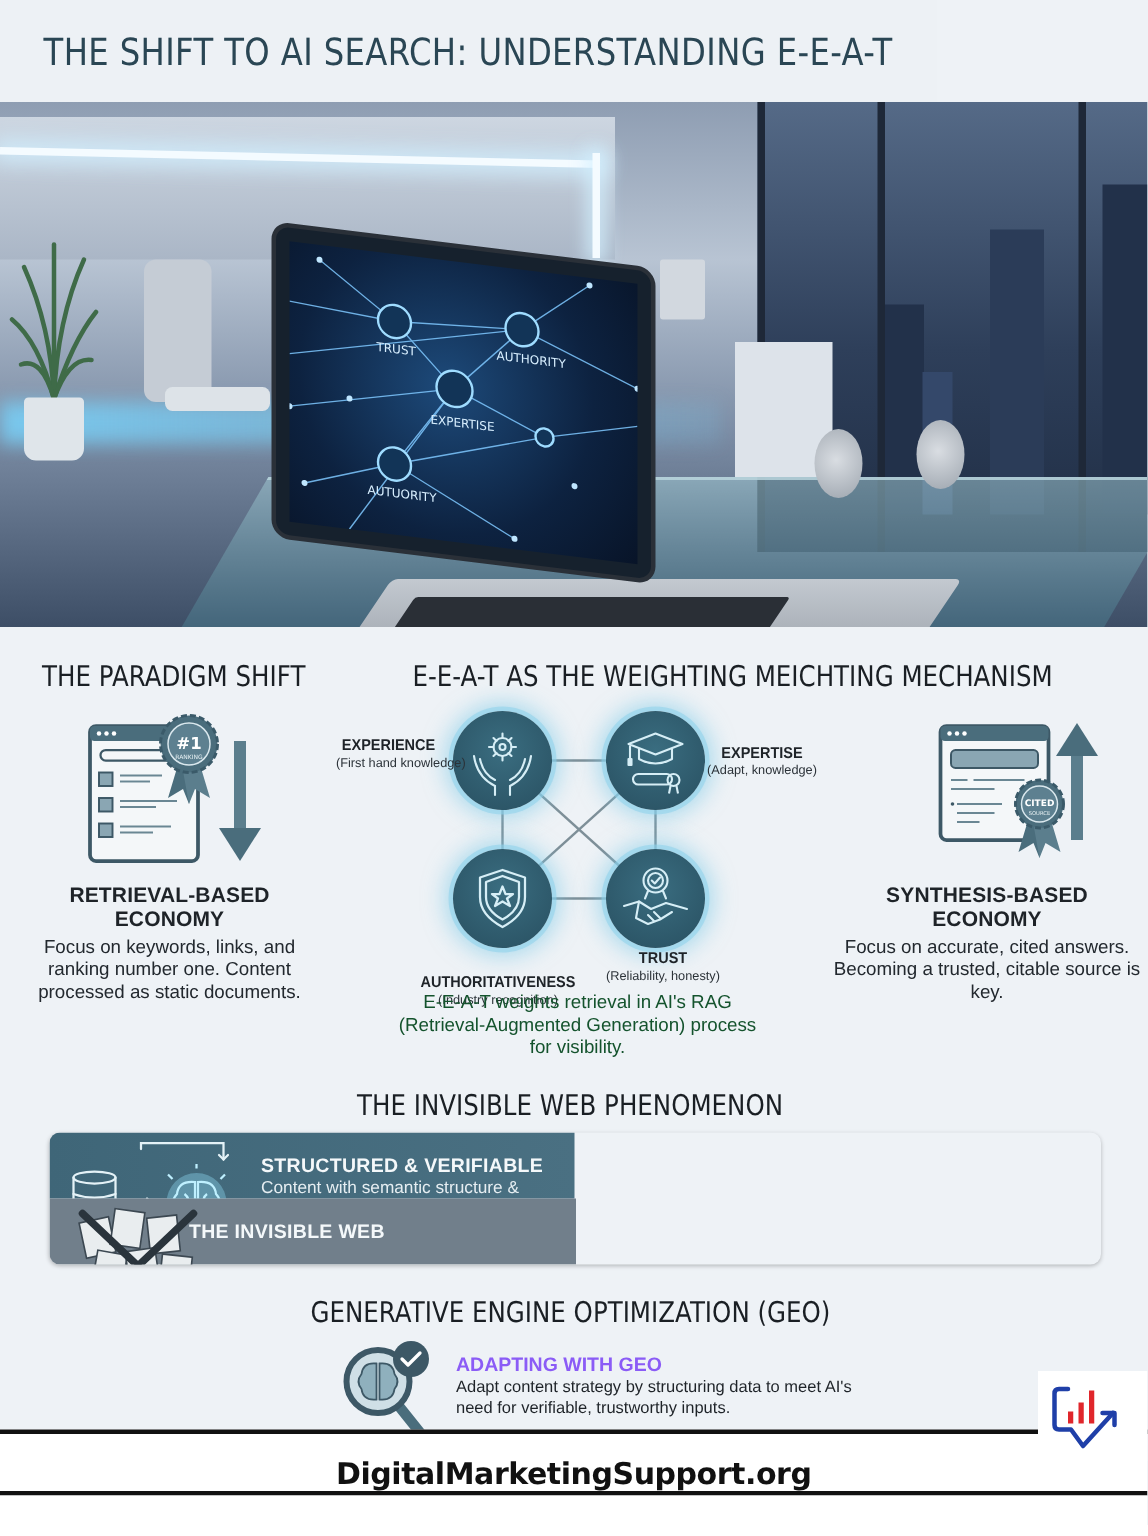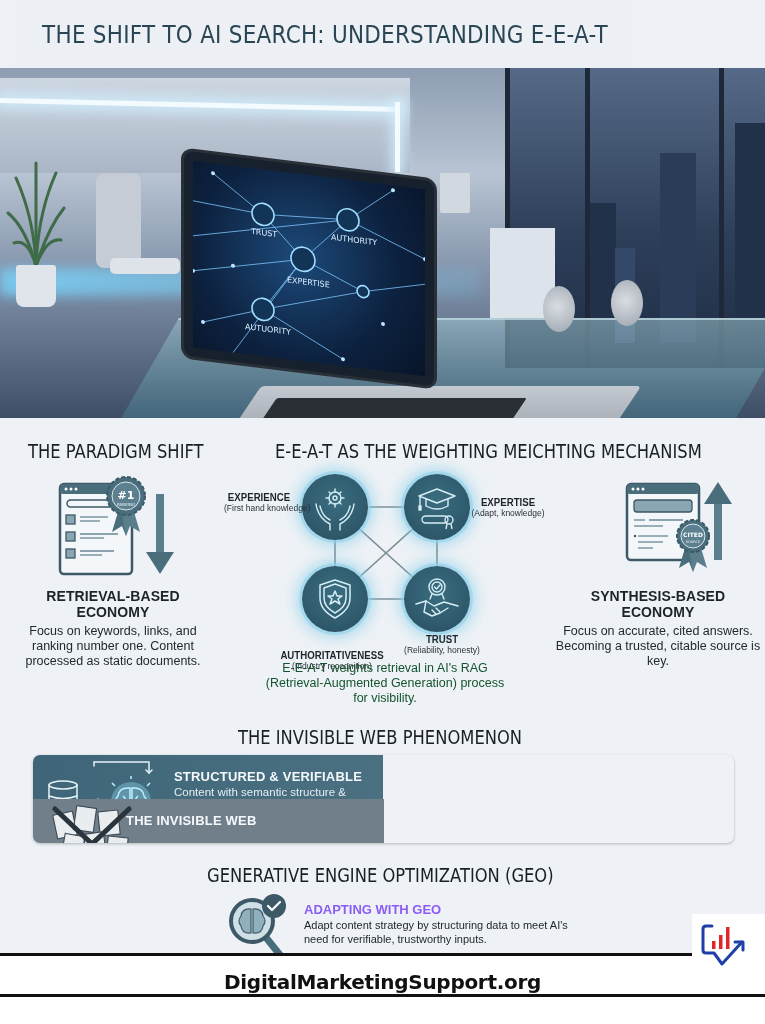--- a/index.html
+++ b/index.html
@@ -1,19 +1,19 @@
 <!DOCTYPE html>
 <html><head>
 <meta charset="utf-8">
 <style>
   * { box-sizing: border-box; margin: 0; padding: 0; }
   html, body { width: 765px; height: 1024px; overflow: hidden; }
   body { background: #eef2f6; font-family: "Liberation Sans", "DejaVu Sans", sans-serif; color: #1d2227; position: relative; }
 
-  .title-bar { position: absolute; left: 13px; top: 0; width: 625px; height: 68px; background: #edf1f5; display: flex; align-items: center; justify-content: center; }
+  .title-bar { position: absolute; left: 0; top: 0; width: 625px; height: 68px; background: #edf1f5; display: flex; align-items: center; justify-content: center; }
   .title-bar h1 { font-family: "DejaVu Sans", sans-serif; font-size: 25px; font-weight: normal; color: #2a4654; letter-spacing: 0.3px; transform: scaleX(0.86); white-space: nowrap; }
 
   
   .hero { position: absolute; left: 0; top: 68px; width: 765px; height: 350px; overflow: hidden;
     background: linear-gradient(180deg, #8e9db2 0%, #b8c4d3 30%, #7d8ea6 62%, #3d4e66 100%); }
   .hero .wall { position: absolute; left: 0; top: 10px; width: 410px; height: 95px; background: linear-gradient(180deg,#cdd6e1,#aab6c6); }
   .hero .light-strip { position: absolute; left: 0; top: 30px; width: 400px; height: 5px; background: #f4fbff; box-shadow: 0 0 14px 5px rgba(210,240,255,.9); transform: rotate(1.3deg); transform-origin: left; }
   .hero .light-strip2 { position: absolute; left: 395px; top: 34px; width: 5px; height: 70px; background: #f4fbff; box-shadow: 0 0 12px 4px rgba(210,240,255,.85); }
   .hero .floor-glow { position: absolute; left: 0; top: 200px; width: 480px; height: 28px; background: linear-gradient(90deg, rgba(120,210,250,.85), rgba(120,210,250,.15)); filter: blur(6px); }
   .hero .window { position: absolute; left: 505px; top: 0; width: 260px; height: 300px; background: linear-gradient(180deg,#556a87 0%,#2e3f5a 55%,#1f2d44 100%); }

